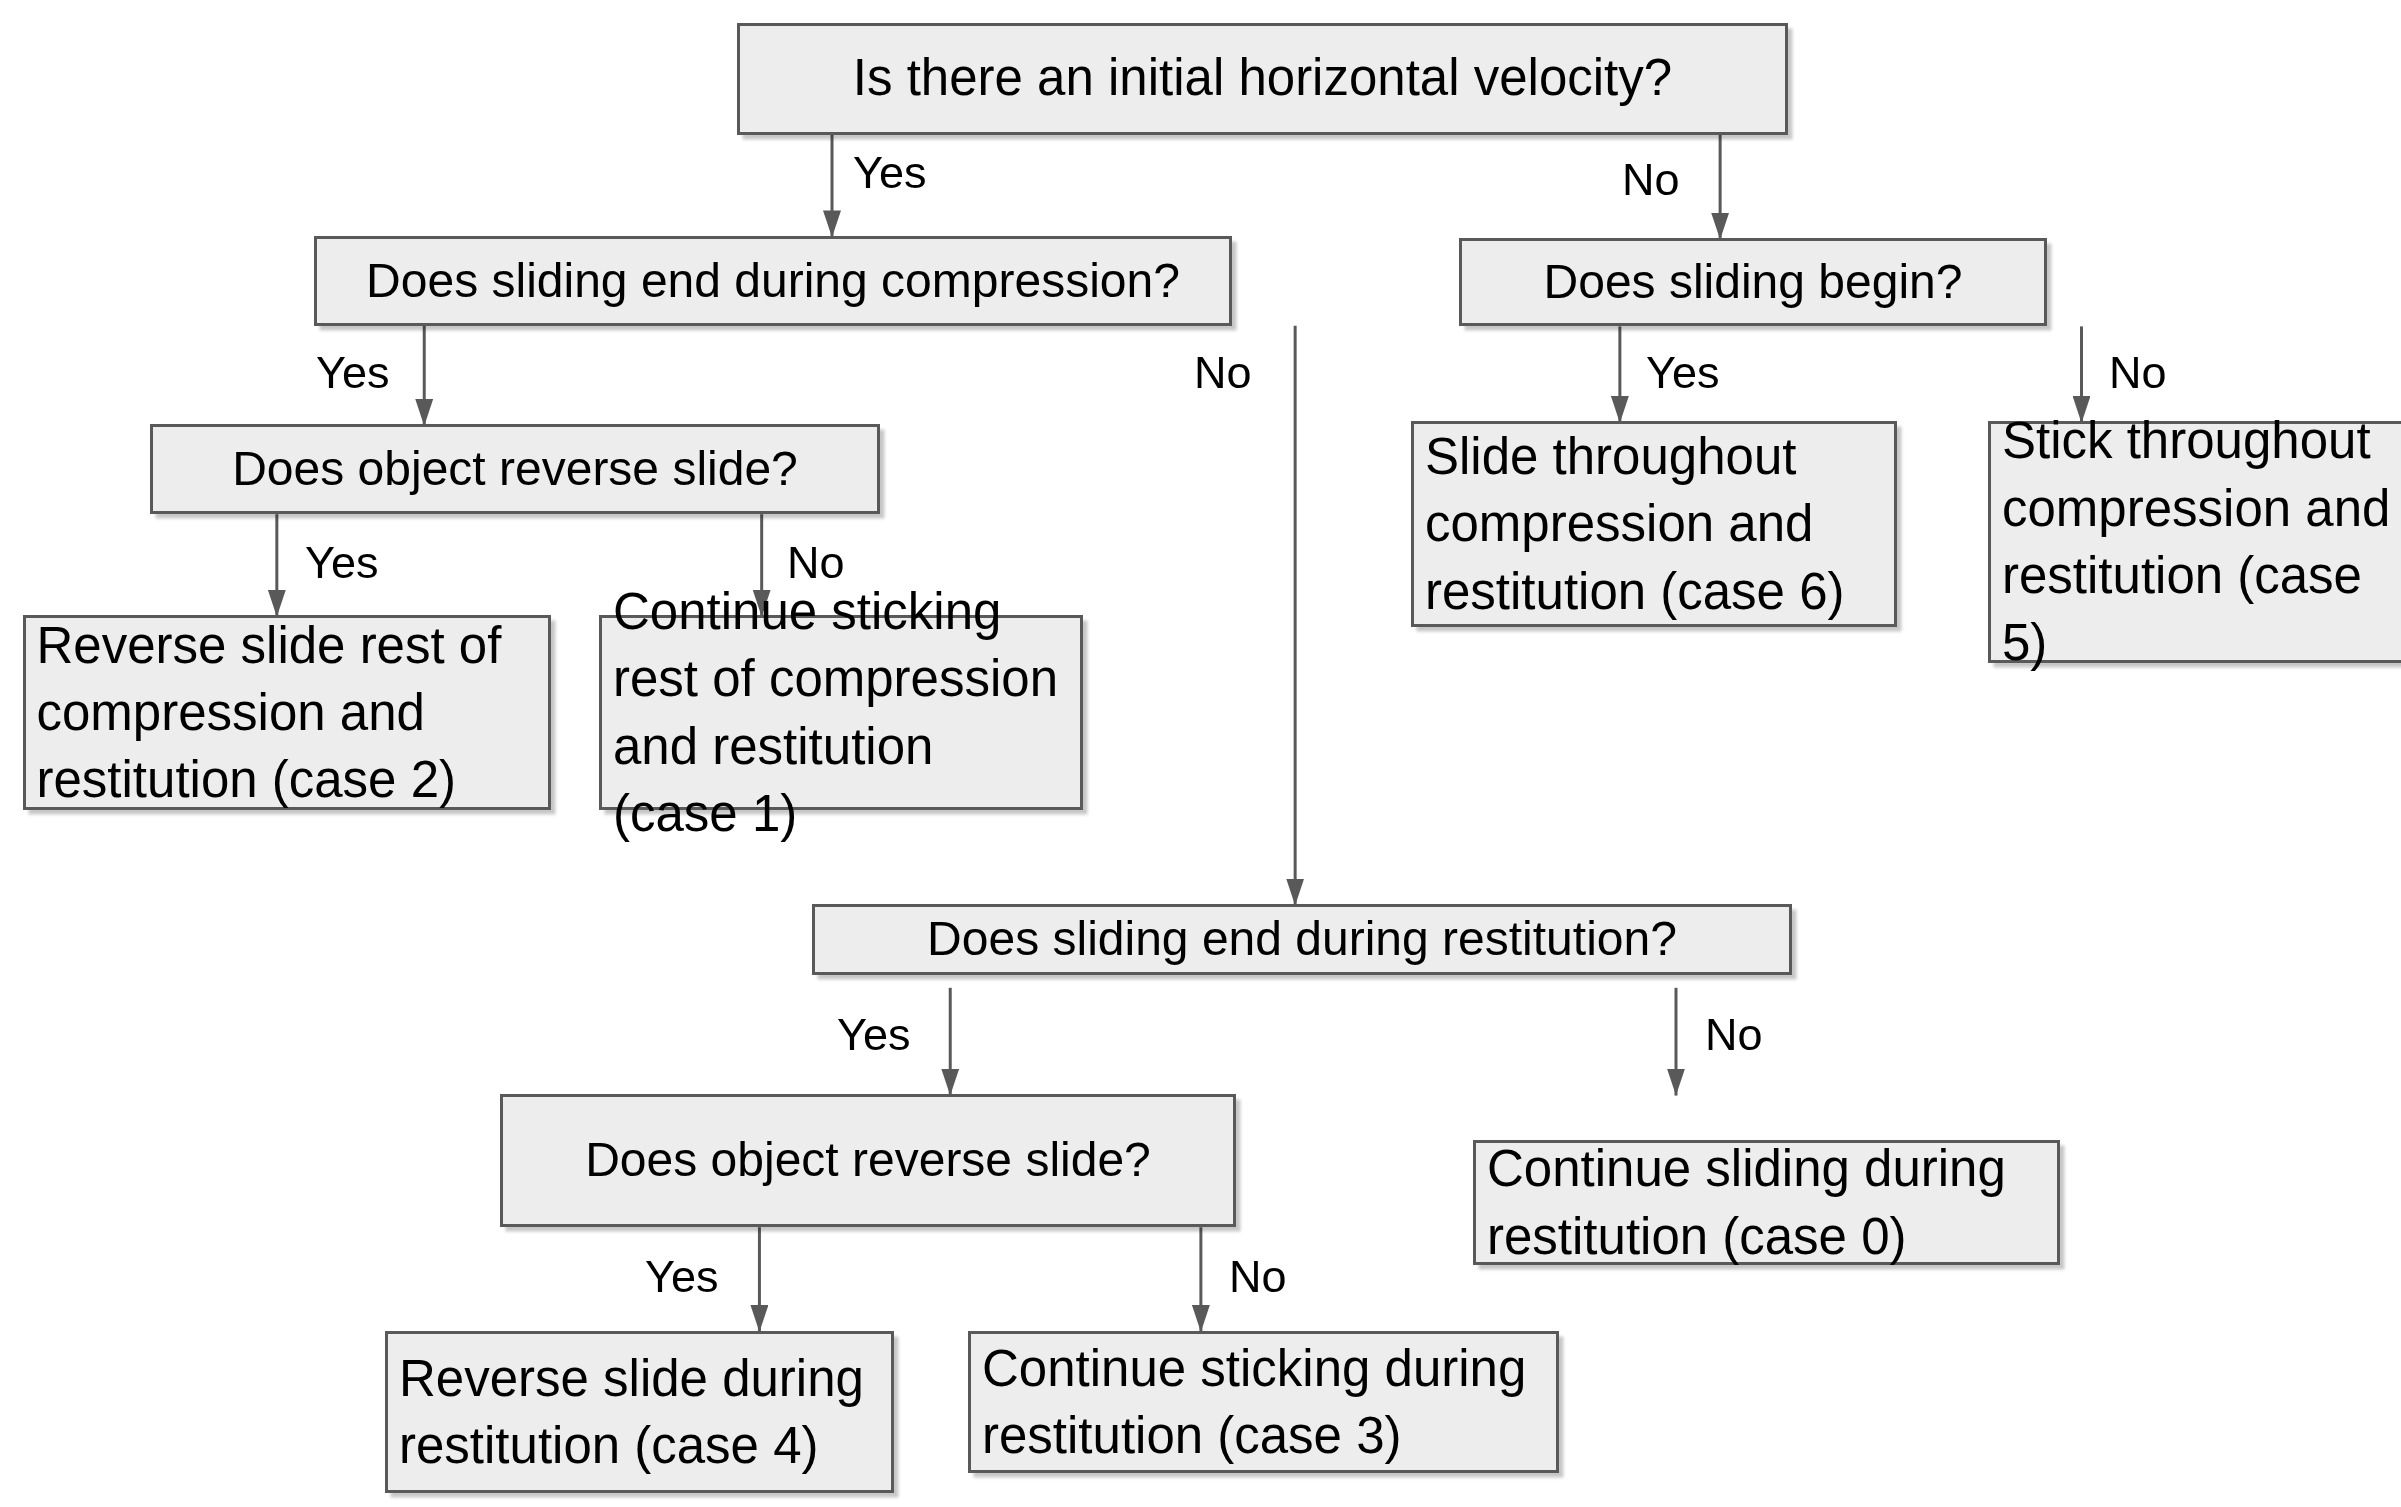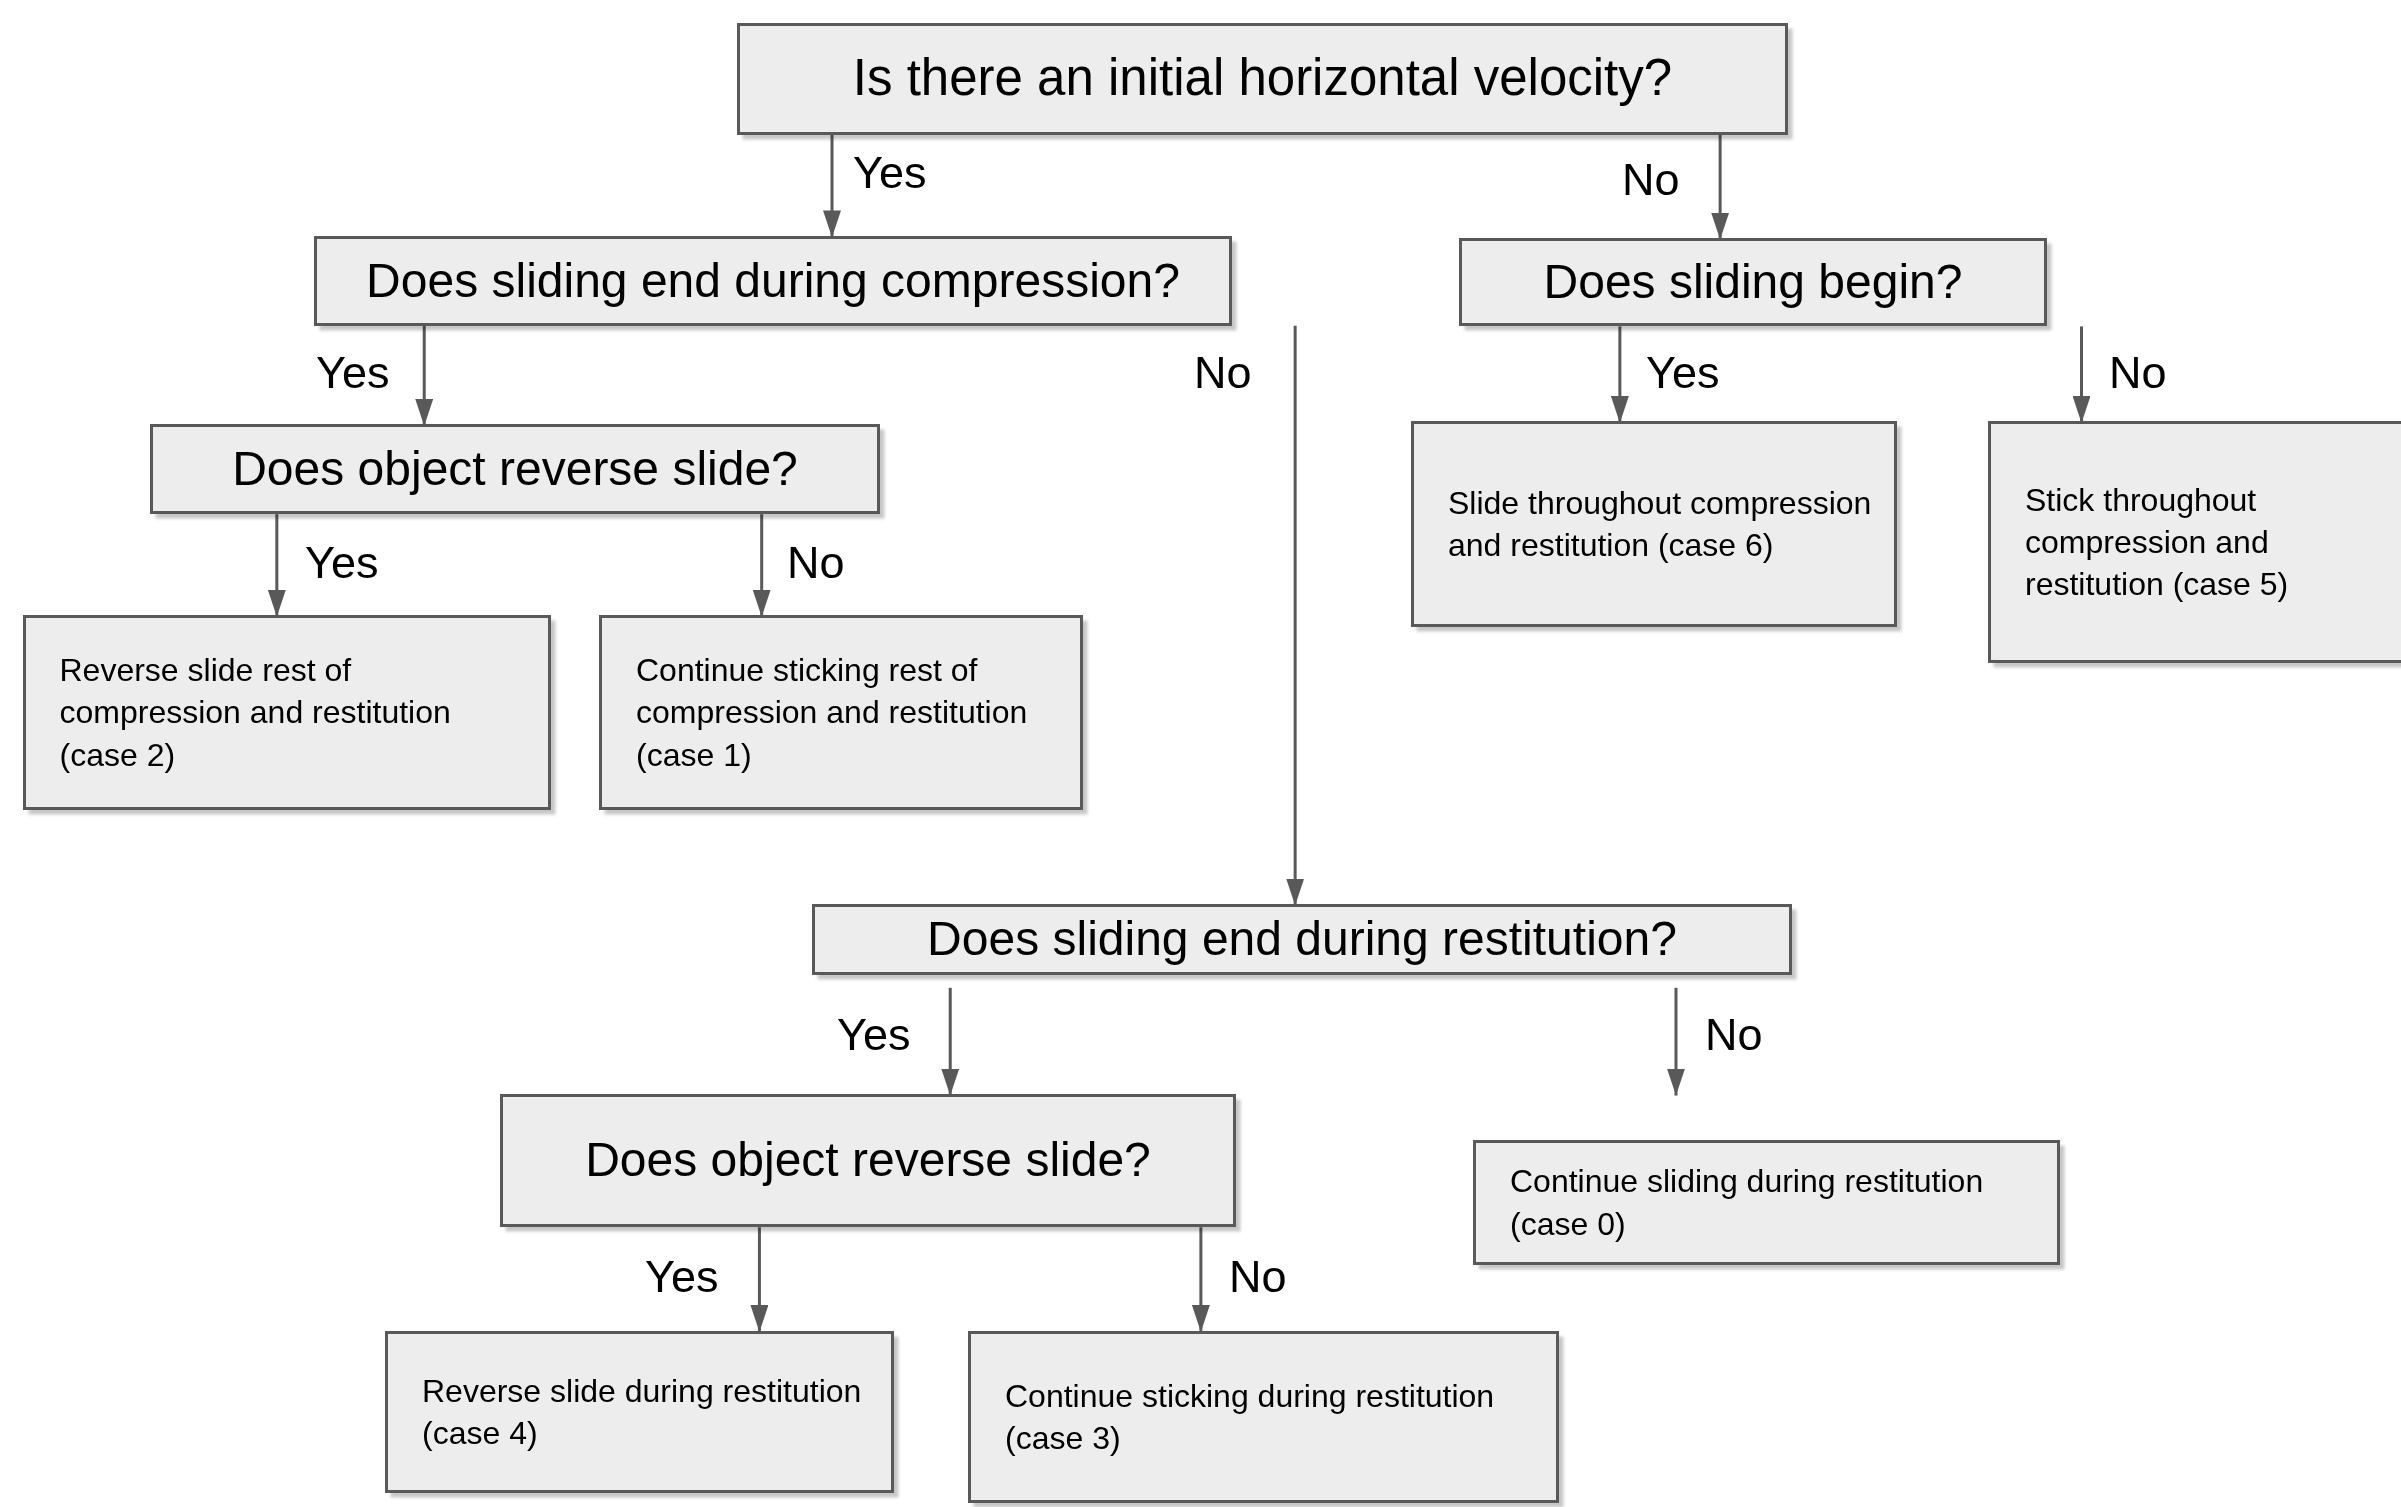--- a/index.html
+++ b/index.html
@@ -26,22 +26,22 @@
     border:3.7px solid var(--box-border);
     box-shadow:4.5px 4.5px 3px rgba(0,0,0,0.22);
     display:flex;align-items:center;justify-content:center;
     text-align:left;
     font-size:48px;line-height:1.18;
     padding:0 15px;
   }
   .node.case{
     justify-content:flex-start;
     text-align:left;
-    font-size:32px;line-height:1.32;
-    padding:0 21px 0 34px;
+    font-size:51px;line-height:1.32;
+    padding:0 21px 0 11px;
   }
   .edge-label{
     position:absolute;z-index:3;
     font-size:45px;line-height:1;
     white-space:nowrap;
   }
 </style>
 </head>
 <body>
 
@@ -106,21 +106,21 @@
 </div>
 
 <div class="node case" style="left:1473px;top:1140px;width:587px;height:125px">
   <span>Continue sliding during restitution (case 0)</span>
 </div>
 
 <div class="node case" style="left:385px;top:1331px;width:509px;height:162px">
   <span>Reverse slide during restitution (case 4)</span>
 </div>
 
-<div class="node case" style="left:968px;top:1331px;width:591px;height:172px">
+<div class="node case" style="left:968px;top:1331px;width:591px;height:142px">
   <span>Continue sticking during restitution (case 3)</span>
 </div>
 
 <div class="edge-label" style="left:853px;top:150px">Yes</div>
 <div class="edge-label" style="left:1622px;top:157px">No</div>
 <div class="edge-label" style="left:316px;top:350px">Yes</div>
 <div class="edge-label" style="left:1194px;top:350px">No</div>
 <div class="edge-label" style="left:305px;top:540px">Yes</div>
 <div class="edge-label" style="left:787px;top:540px">No</div>
 <div class="edge-label" style="left:1646px;top:350px">Yes</div>

